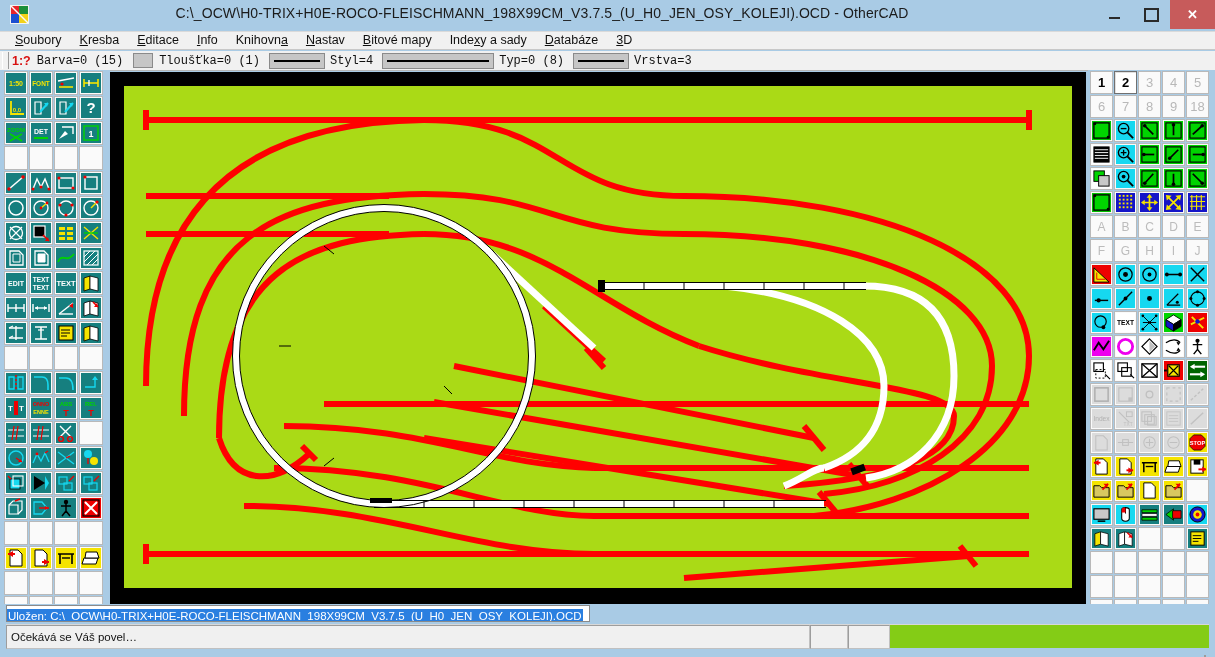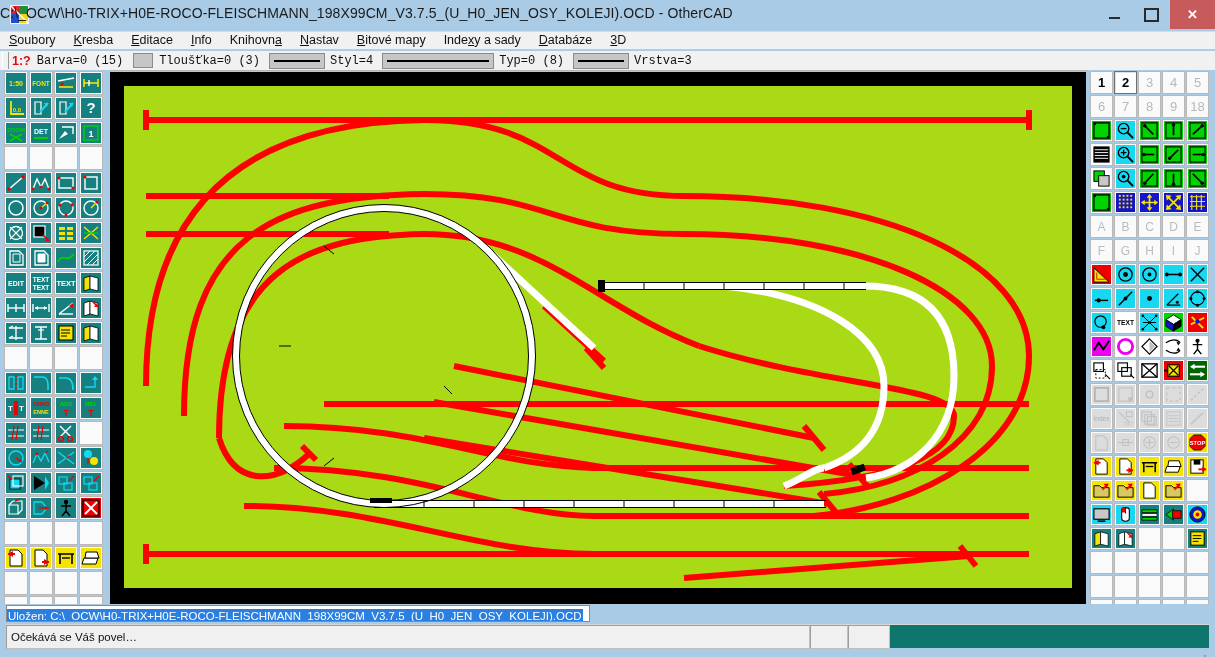--- a/index.html
+++ b/index.html
@@ -8,34 +8,34 @@
     font-family:"Liberation Sans", sans-serif;
     background:#a9cbe5;
     -webkit-font-smoothing:none;
   }
   .app{position:relative;width:1215px;height:657px;background:#a9cbe5;}
 
   
   .titlebar{position:absolute;left:0;top:0;width:1215px;height:29px;
     background:#a9cbe5;}
   .title-logo{position:absolute;left:10px;top:5px;width:19px;height:19px;}
-  .title-text{position:absolute;left:0;top:5px;width:1084px;text-align:left;
+  .title-text{position:absolute;left:0;top:5px;width:1084px;text-align:center;
     font-size:14px;color:#1b1b1b;letter-spacing:.1px;}
   .wbtns{position:absolute;right:0;top:0;height:29px;display:flex;}
   .wbtn{width:37px;height:29px;display:flex;align-items:center;justify-content:center;
     color:#2a2a2a;font-size:13px;}
   .wbtn.close{width:45px;background:#c75b5b;color:#fff;}
   .wbtn .min{display:block;width:11px;height:2px;background:#2a2a2a;margin-top:6px;}
   .wbtn .max{display:block;width:11px;height:10px;border:2px solid #2a2a2a;}
   .wbtn .xg{font-size:13px;line-height:1;font-weight:bold;}
 
   
   .menubar{position:absolute;left:0;top:31px;width:1215px;height:19px;
     background:#f1f1f1;border-top:1px solid #dadada;border-bottom:1px solid #c8c8c8;
-    display:flex;align-items:center;box-sizing:border-box;}
+    display:flex;align-items:center;padding-left:6px;box-sizing:border-box;}
   .menuitem{font-size:12.5px;color:#101010;padding:0 9px;line-height:19px;white-space:nowrap;}
   .menuitem u{text-decoration:underline;}
 
   
   .proptb{position:absolute;left:0;top:51px;width:1215px;height:19px;
     background:#f1f1f1;border-bottom:1px solid #b5b5b5;
     display:flex;align-items:center;font-size:12px;color:#101010;}
   .proptb .grip{width:5px;height:17px;border-left:1px solid #fff;border-right:1px solid #9a9a9a;margin:0 3px 0 2px;}
   .ratio{color:#d81010;font-weight:bold;font-size:12.5px;margin-right:6px;}
   .pitem{margin-right:4px;white-space:nowrap;font-family:Liberation Mono, monospace;}
@@ -76,21 +76,21 @@
   .rcell .tile{position:absolute;left:1px;top:1px;width:19px;height:19px;}
   .rcell.letter{color:#bcbcbc;font-size:12px;}
 
   
   .statuswrap{position:absolute;left:0;top:604px;width:1215px;height:66px;background:#a9cbe5;}
   .cmdline{position:absolute;left:6px;top:1px;width:584px;height:17px;background:#fff;
     border:1px solid #8a8a8a;box-sizing:border-box;overflow:hidden;}
   .cmdsel{display:inline-block;background:#2a7fe0;color:#fff;font-size:11.5px;
     font-family:"Liberation Sans", sans-serif;padding:0 1px;line-height:15px;white-space:nowrap;}
   .statusbar{position:absolute;left:6px;top:20px;width:1203px;height:24px;
-    background:#0f766e;border-top:1px solid #d8d8d8;display:flex;align-items:stretch;box-sizing:border-box;}
+    background:#84cc16;border-top:1px solid #d8d8d8;display:flex;align-items:stretch;box-sizing:border-box;}
   .sbcell{border:1px solid #c0c0c0;border-top-color:#9d9d9d;border-left-color:#9d9d9d;
     background:#f0f0f0;box-sizing:border-box;display:flex;align-items:center;
     font-size:11.5px;color:#101010;padding:0 4px;height:24px;}
   .sb-msg{width:804px;}
   .sb-a{width:38px;}
   .sb-b{width:42px;}
   .sb-coord{width:313px;justify-content:center;}
   .grip-dots{position:absolute;right:8px;bottom:4px;width:12px;height:12px;}
 </style>
 </head>
@@ -134,21 +134,21 @@
     <div class="menuitem">Inde<u>x</u>y a sady</div>
     <div class="menuitem"><u>D</u>atabáze</div>
     <div class="menuitem"><u>3</u>D</div>
   </div>
 
   <div class="proptb">
     <div class="grip"></div>
     <span class="ratio">1:?</span>
     <span class="pitem">Barva=0 (15)</span>
     <span class="swatch"></span>
-    <span class="pitem">Tloušťka=0 (3)</span>
+    <span class="pitem">Tloušťka=0 (1)</span>
     <span class="linebox"></span>
     <span class="pitem">Styl=4</span>
     <span class="linebox wide"></span>
     <span class="pitem">Typ=0 (8)</span>
     <span class="linebox"></span>
     <span class="pitem">Vrstva=3</span>
   </div>
 
   <div class="ltb">
     <div class="ltb-inner" id="ltb-grid">

